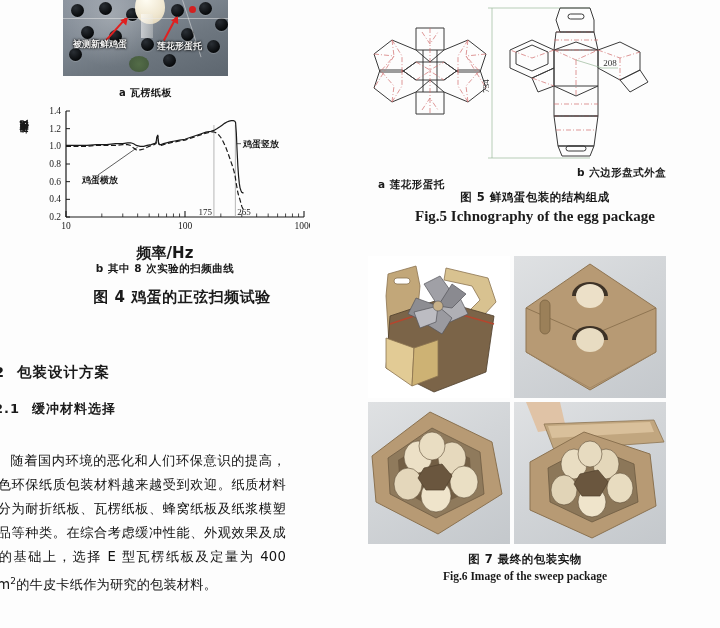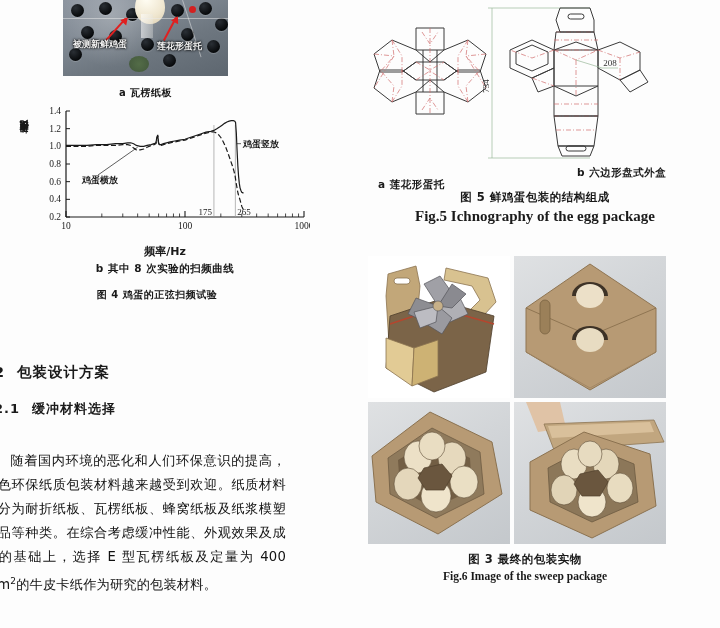--- a/index.html
+++ b/index.html
@@ -50,24 +50,24 @@
 
   
   #chart-wrap{position:absolute;left:20px;top:105px;width:290px;height:135px;}
   #chart-svg{display:block;}
   #ylabel{
     position:absolute;left:-2px;top:30px;
     writing-mode:vertical-rl;transform:rotate(180deg);
     font-family:"DejaVu Sans",sans-serif;font-size:9px;font-weight:bold;letter-spacing:1px;
   }
   #xlabel{position:absolute;left:0;top:244px;width:290px;text-align:center;
-    font-family:"DejaVu Sans",sans-serif;font-size:11px;font-weight:bold;}
+    font-family:"DejaVu Sans",sans-serif;font-size:15px;font-weight:bold;}
 
   #cap-b-sweep{position:absolute;left:20px;top:262px;width:290px;font-size:10.5px;}
-  #fig4-cn{position:absolute;left:12px;top:288px;width:290px;font-size:10px;}
+  #fig4-cn{position:absolute;left:37px;top:288px;width:290px;font-size:15px;}
   #fig4-en{position:absolute;left:20px;top:306px;width:290px;font-size:11.5px;}
 
   
   #sec-h1{position:absolute;left:-6px;top:363px;width:300px;
         font-family:"DejaVu Sans",sans-serif;font-weight:bold;font-size:14.5px;letter-spacing:1px;}
   #sec-h1 .num{margin-right:12px;}
   #sec-h2{position:absolute;left:-6px;top:400px;width:300px;
         font-family:"DejaVu Sans",sans-serif;font-weight:bold;font-size:13px;letter-spacing:1px;}
   #sec-h2 .num{margin-right:12px;}
   #body-para{position:absolute;left:-16px;top:436px;width:302px;
@@ -373,16 +373,16 @@
             <ellipse cx="106" cy="86" rx="13" ry="15" fill="#e8dcc0"></ellipse>
             <ellipse cx="78" cy="100" rx="14" ry="15" fill="#efe4cb"></ellipse>
             <ellipse cx="50" cy="88" rx="13" ry="15" fill="#e1d4b7"></ellipse>
             <ellipse cx="76" cy="52" rx="12" ry="13" fill="#e7dbc0"></ellipse>
           </g>
           <path d="M66,72 L84,68 L94,80 L86,94 L68,94 L60,82 Z" fill="#6a563e" stroke="#50402c" stroke-width=".7"></path>
         </svg>
       </div>
     </div>
 
-    <div id="fig6-cn" class="center cap-cn">图 3    最终的包装实物</div>
+    <div id="fig6-cn" class="center cap-cn">图 7    最终的包装实物</div>
     <div id="fig6-en" class="center cap-en">Fig.6 Image of the sweep package</div>
   </div>
 </div>
 
 </body></html>

